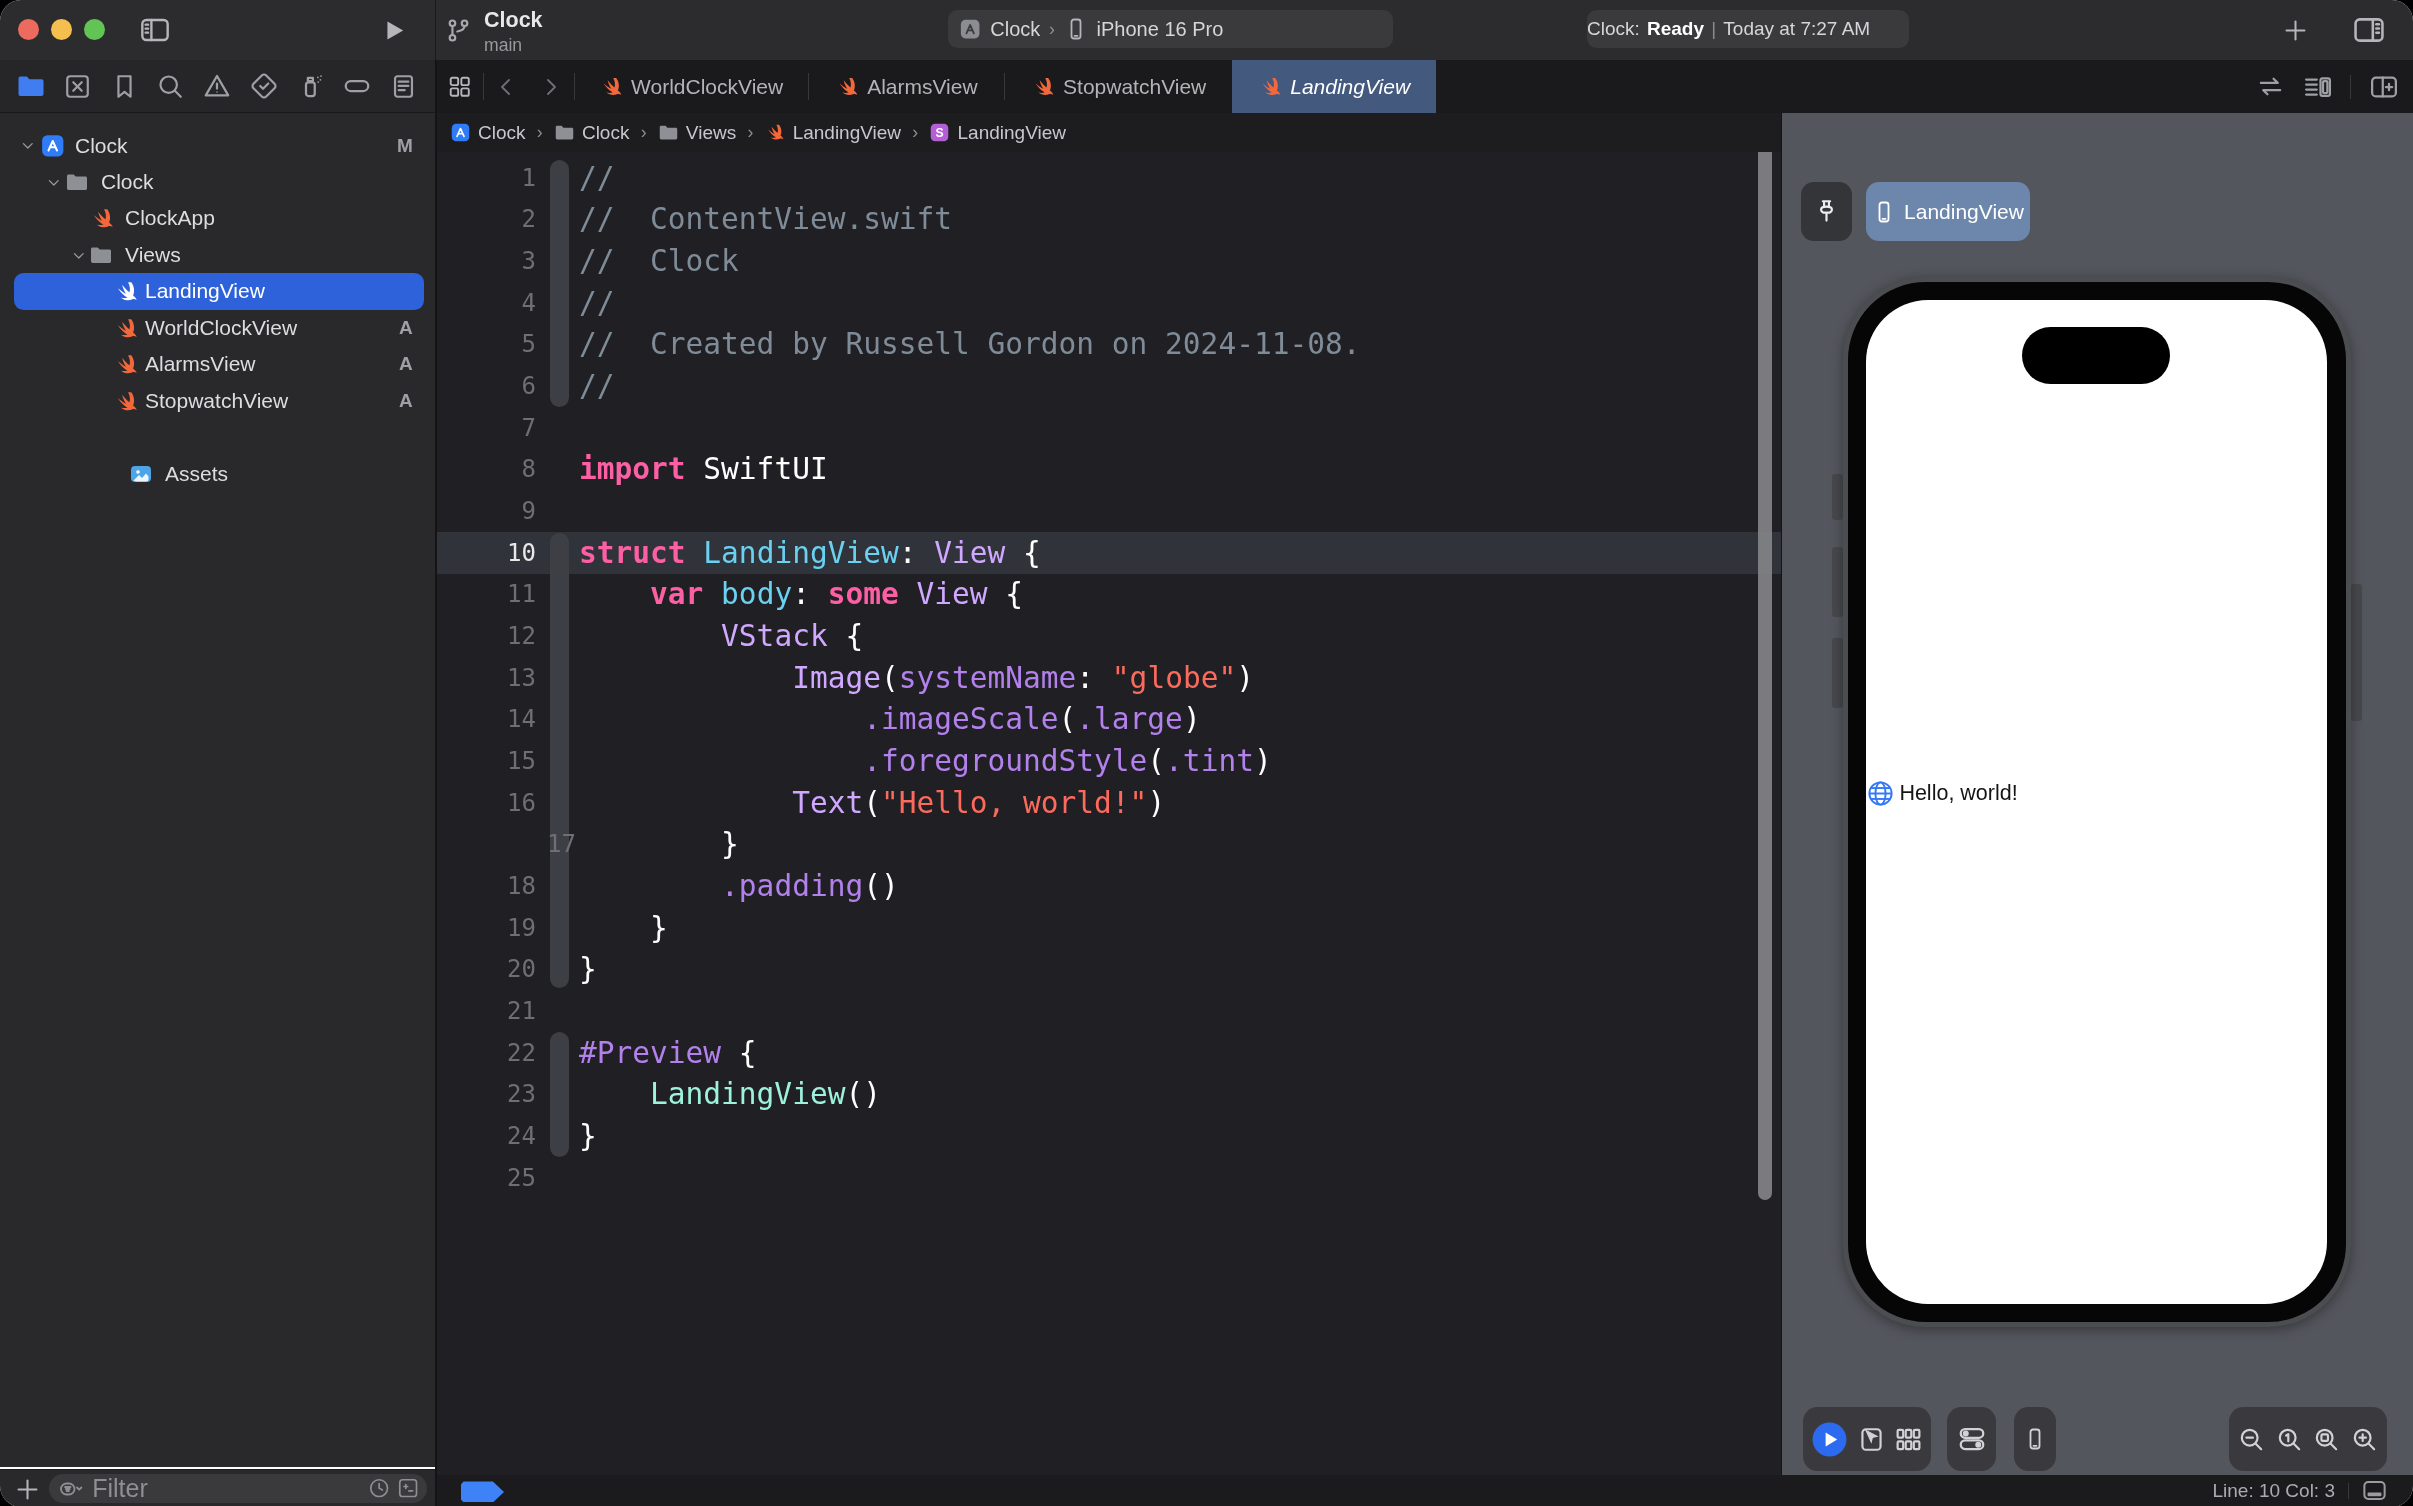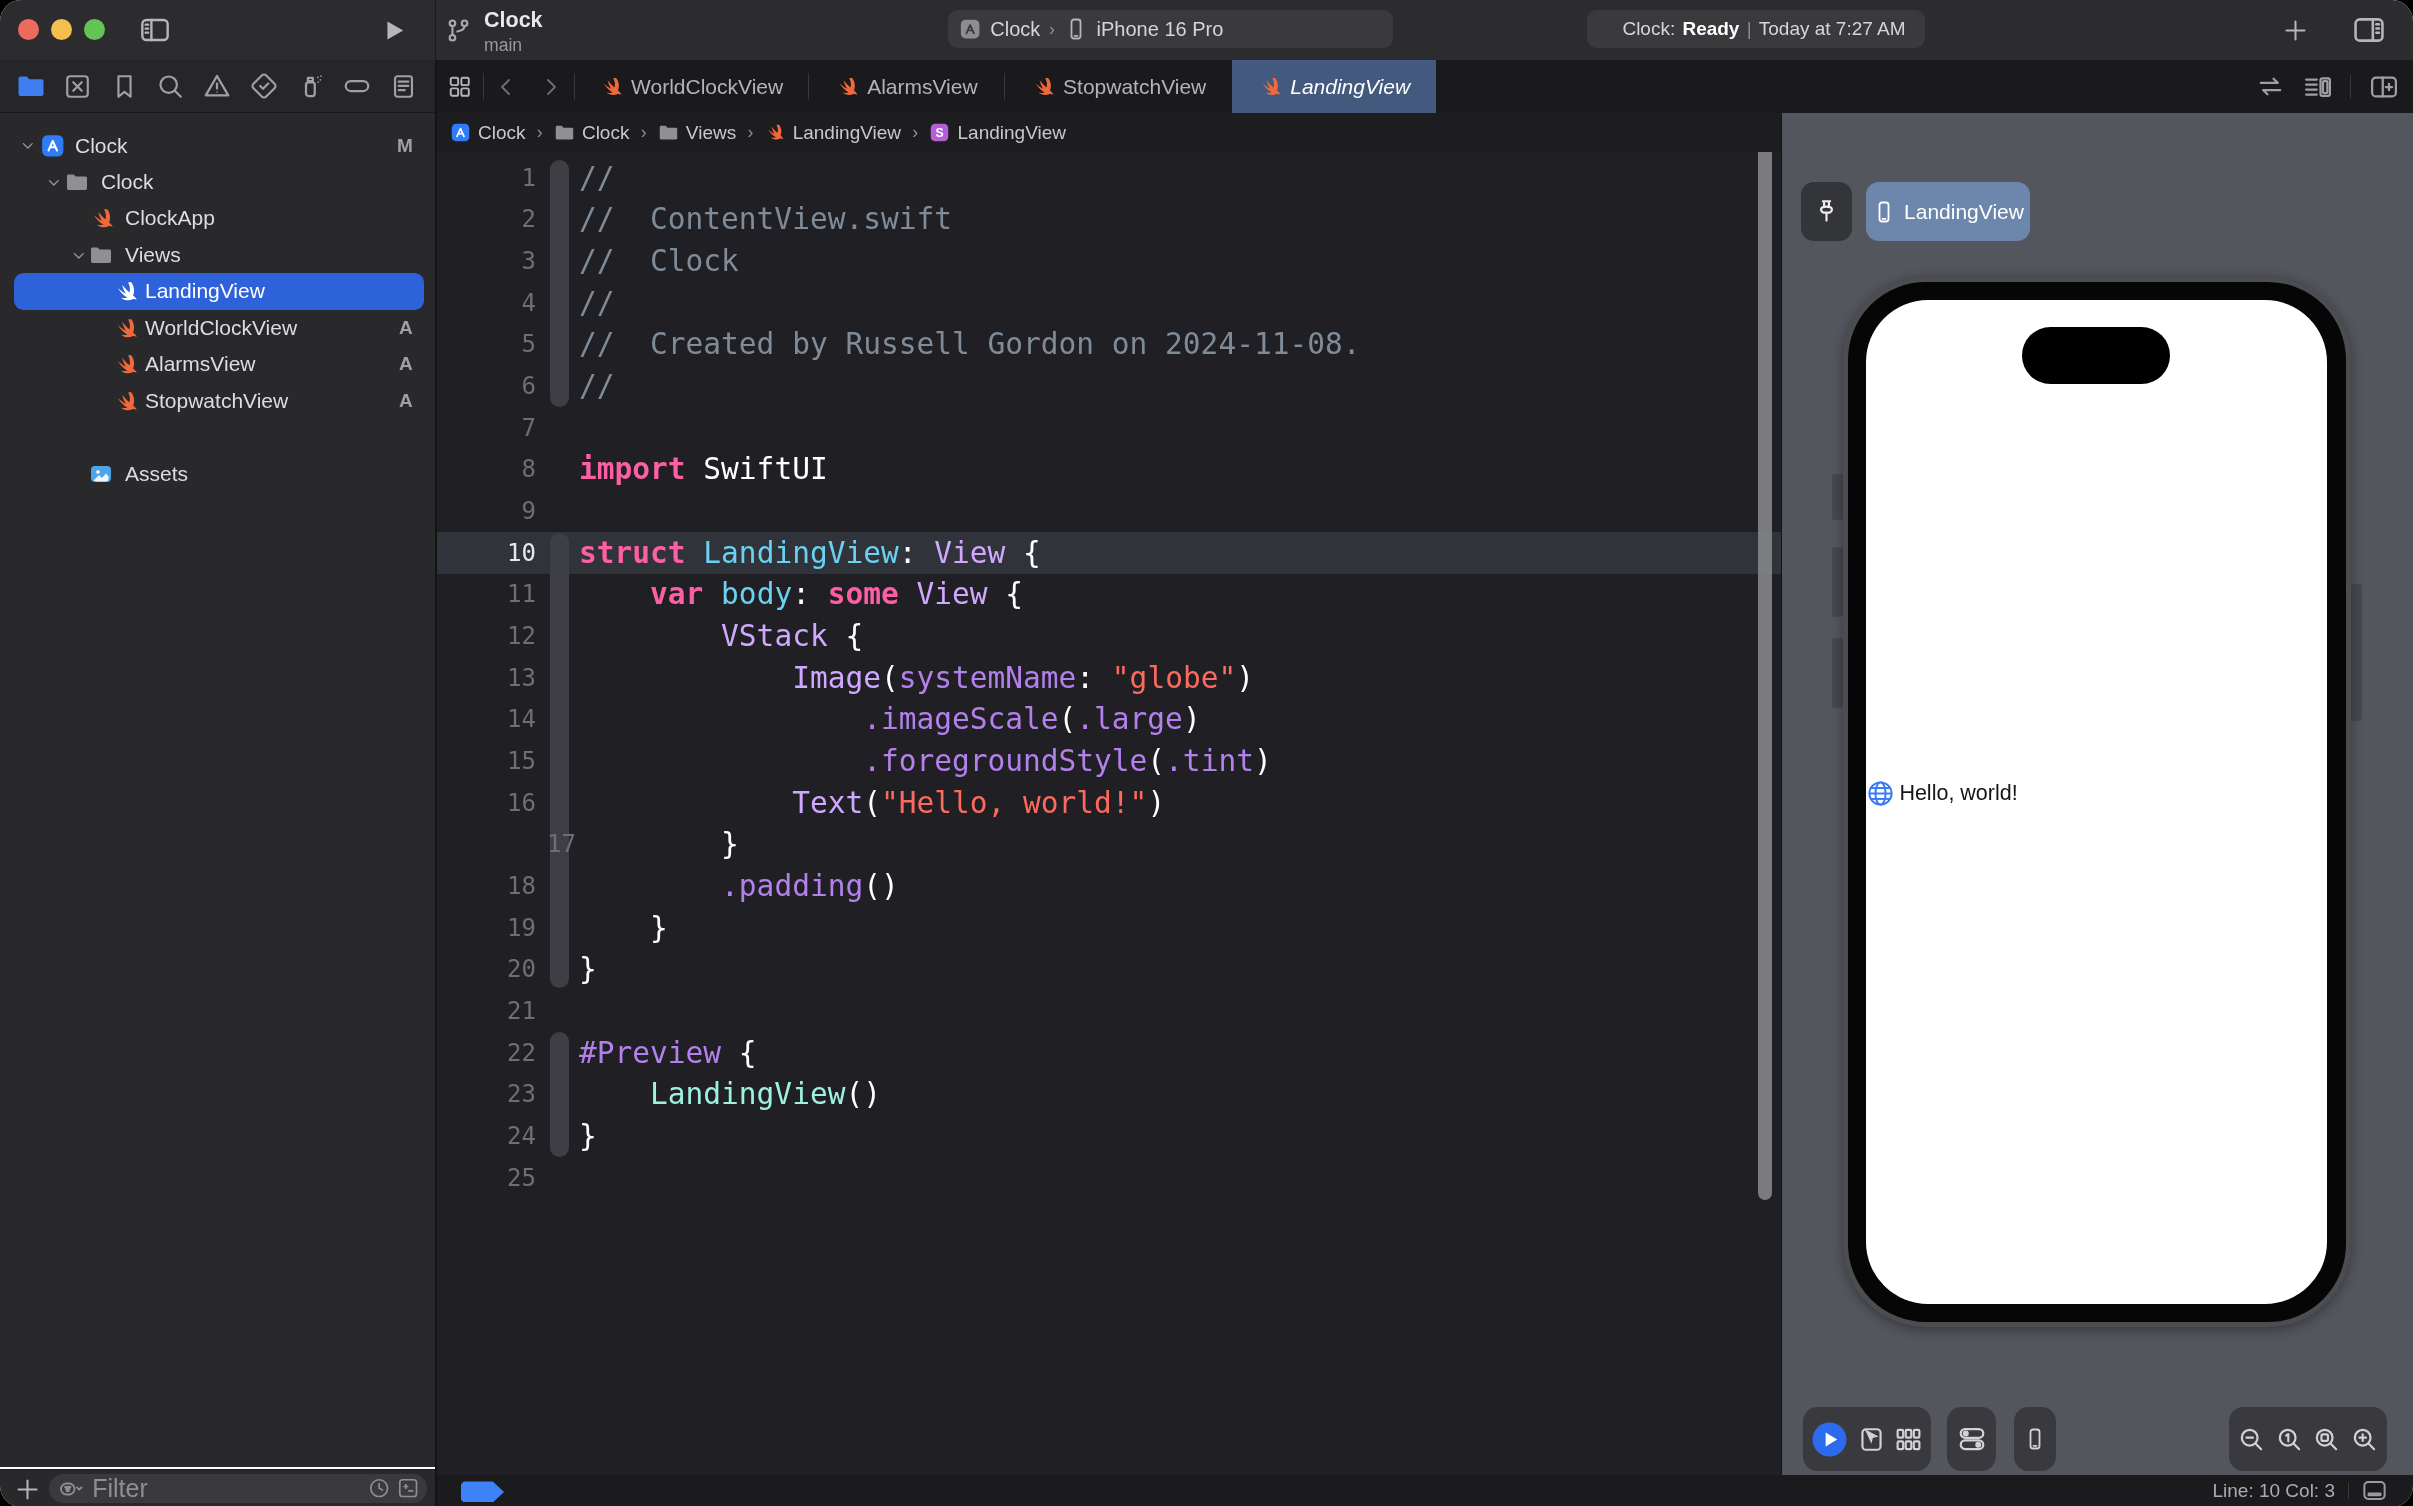--- a/index.html
+++ b/index.html
@@ -107,21 +107,21 @@
       <span class="crumbsep">›</span>
       <span style="color:#b6b6ba;">
           <svg width="24" height="24" viewBox="0 0 24 24">
             <rect x="7.5" y="2.5" width="9" height="19" rx="2.5" fill="none" stroke="currentColor" stroke-width="1.8" stroke-linecap="round" stroke-linejoin="round"></rect>
             <line x1="10.5" y1="18.8" x2="13.5" y2="18.8" fill="none" stroke="currentColor" stroke-width="1.8" stroke-linecap="round" stroke-linejoin="round"></line>
           </svg>
         </span>
       <span>iPhone 16 Pro</span>
     </div>
 
-    <div class="pill" style="left:1587px;width:322px;justify-content:center;gap:7.2px;font-size:19px;padding-left:16px;">
+    <div class="pill" style="left:1587px;width:322px;justify-content:flex-start;gap:7.2px;font-size:19px;">
       <span>Clock:</span>
       <span style="font-weight:700;color:#fff;">Ready</span>
       <span style="color:#8a8a8e;">|</span>
       <span>Today at 7:27 AM</span>
     </div>
 
     <div class="abs icnbtn" style="left:2279px;top:14.4px;width:32px;height:32px;">
         <svg width="27" height="27" viewBox="0 0 24 24">
           <line x1="12" y1="4" x2="12" y2="20" fill="none" stroke="currentColor" stroke-width="1.8" stroke-linecap="round" stroke-linejoin="round"></line>
           <line x1="4" y1="12" x2="20" y2="12" fill="none" stroke="currentColor" stroke-width="1.8" stroke-linecap="round" stroke-linejoin="round"></line>
@@ -279,21 +279,21 @@
       </div>
       <div class="treerow" style="top: 270px;">
         <span class="ticon" style="left: 113px;">
           <svg width="25.5" height="25.5" viewBox="0 0 24 24">
             <path fill="#f2683b" d="M17.2 3c3.2 4.4 3.2 9.4 1.7 12.5 2 1.5 3 3 3.4 4.3-1.5-.9-3-1.2-4.4-.6-2.9 1.3-7.4 1-10.6-1.9 1.9.8 4.4.9 6.3 0C10 15.5 6.3 11.6 4.8 8.6c2 1.9 5 4.1 7.4 5.2C10.6 11.4 9 7.7 8.7 5.3c2 2.7 4.8 5.7 6.8 7.1.9-2.5.5-6-1.3-9.4z"></path>
           </svg>
         </span>
         <span class="lbl" style="left: 145px;">StopwatchView</span>
         <span class="badge">A</span>
       </div>
-      <div class="treerow" style="top: 343px;">
+      <div class="treerow" style="top: 343px; margin-left: 40px;">
         <span class="ticon" style="left: 89px;">
           <svg width="24" height="24" viewBox="0 0 24 24">
             <rect x="2" y="4" width="20" height="16" rx="4" fill="#4da5e8"></rect>
             <circle cx="9" cy="10" r="1.8" fill="#fff"></circle>
             <path d="M4.5 18.5 10 13l3 3 4-4.5 2.5 3v2.5a2.5 2.5 0 0 1-2.5 2.5h-10z" fill="#fff" opacity=".9"></path>
           </svg>
         </span>
         <span class="lbl" style="left: 125px;">Assets</span>
       </div>
     </div>

